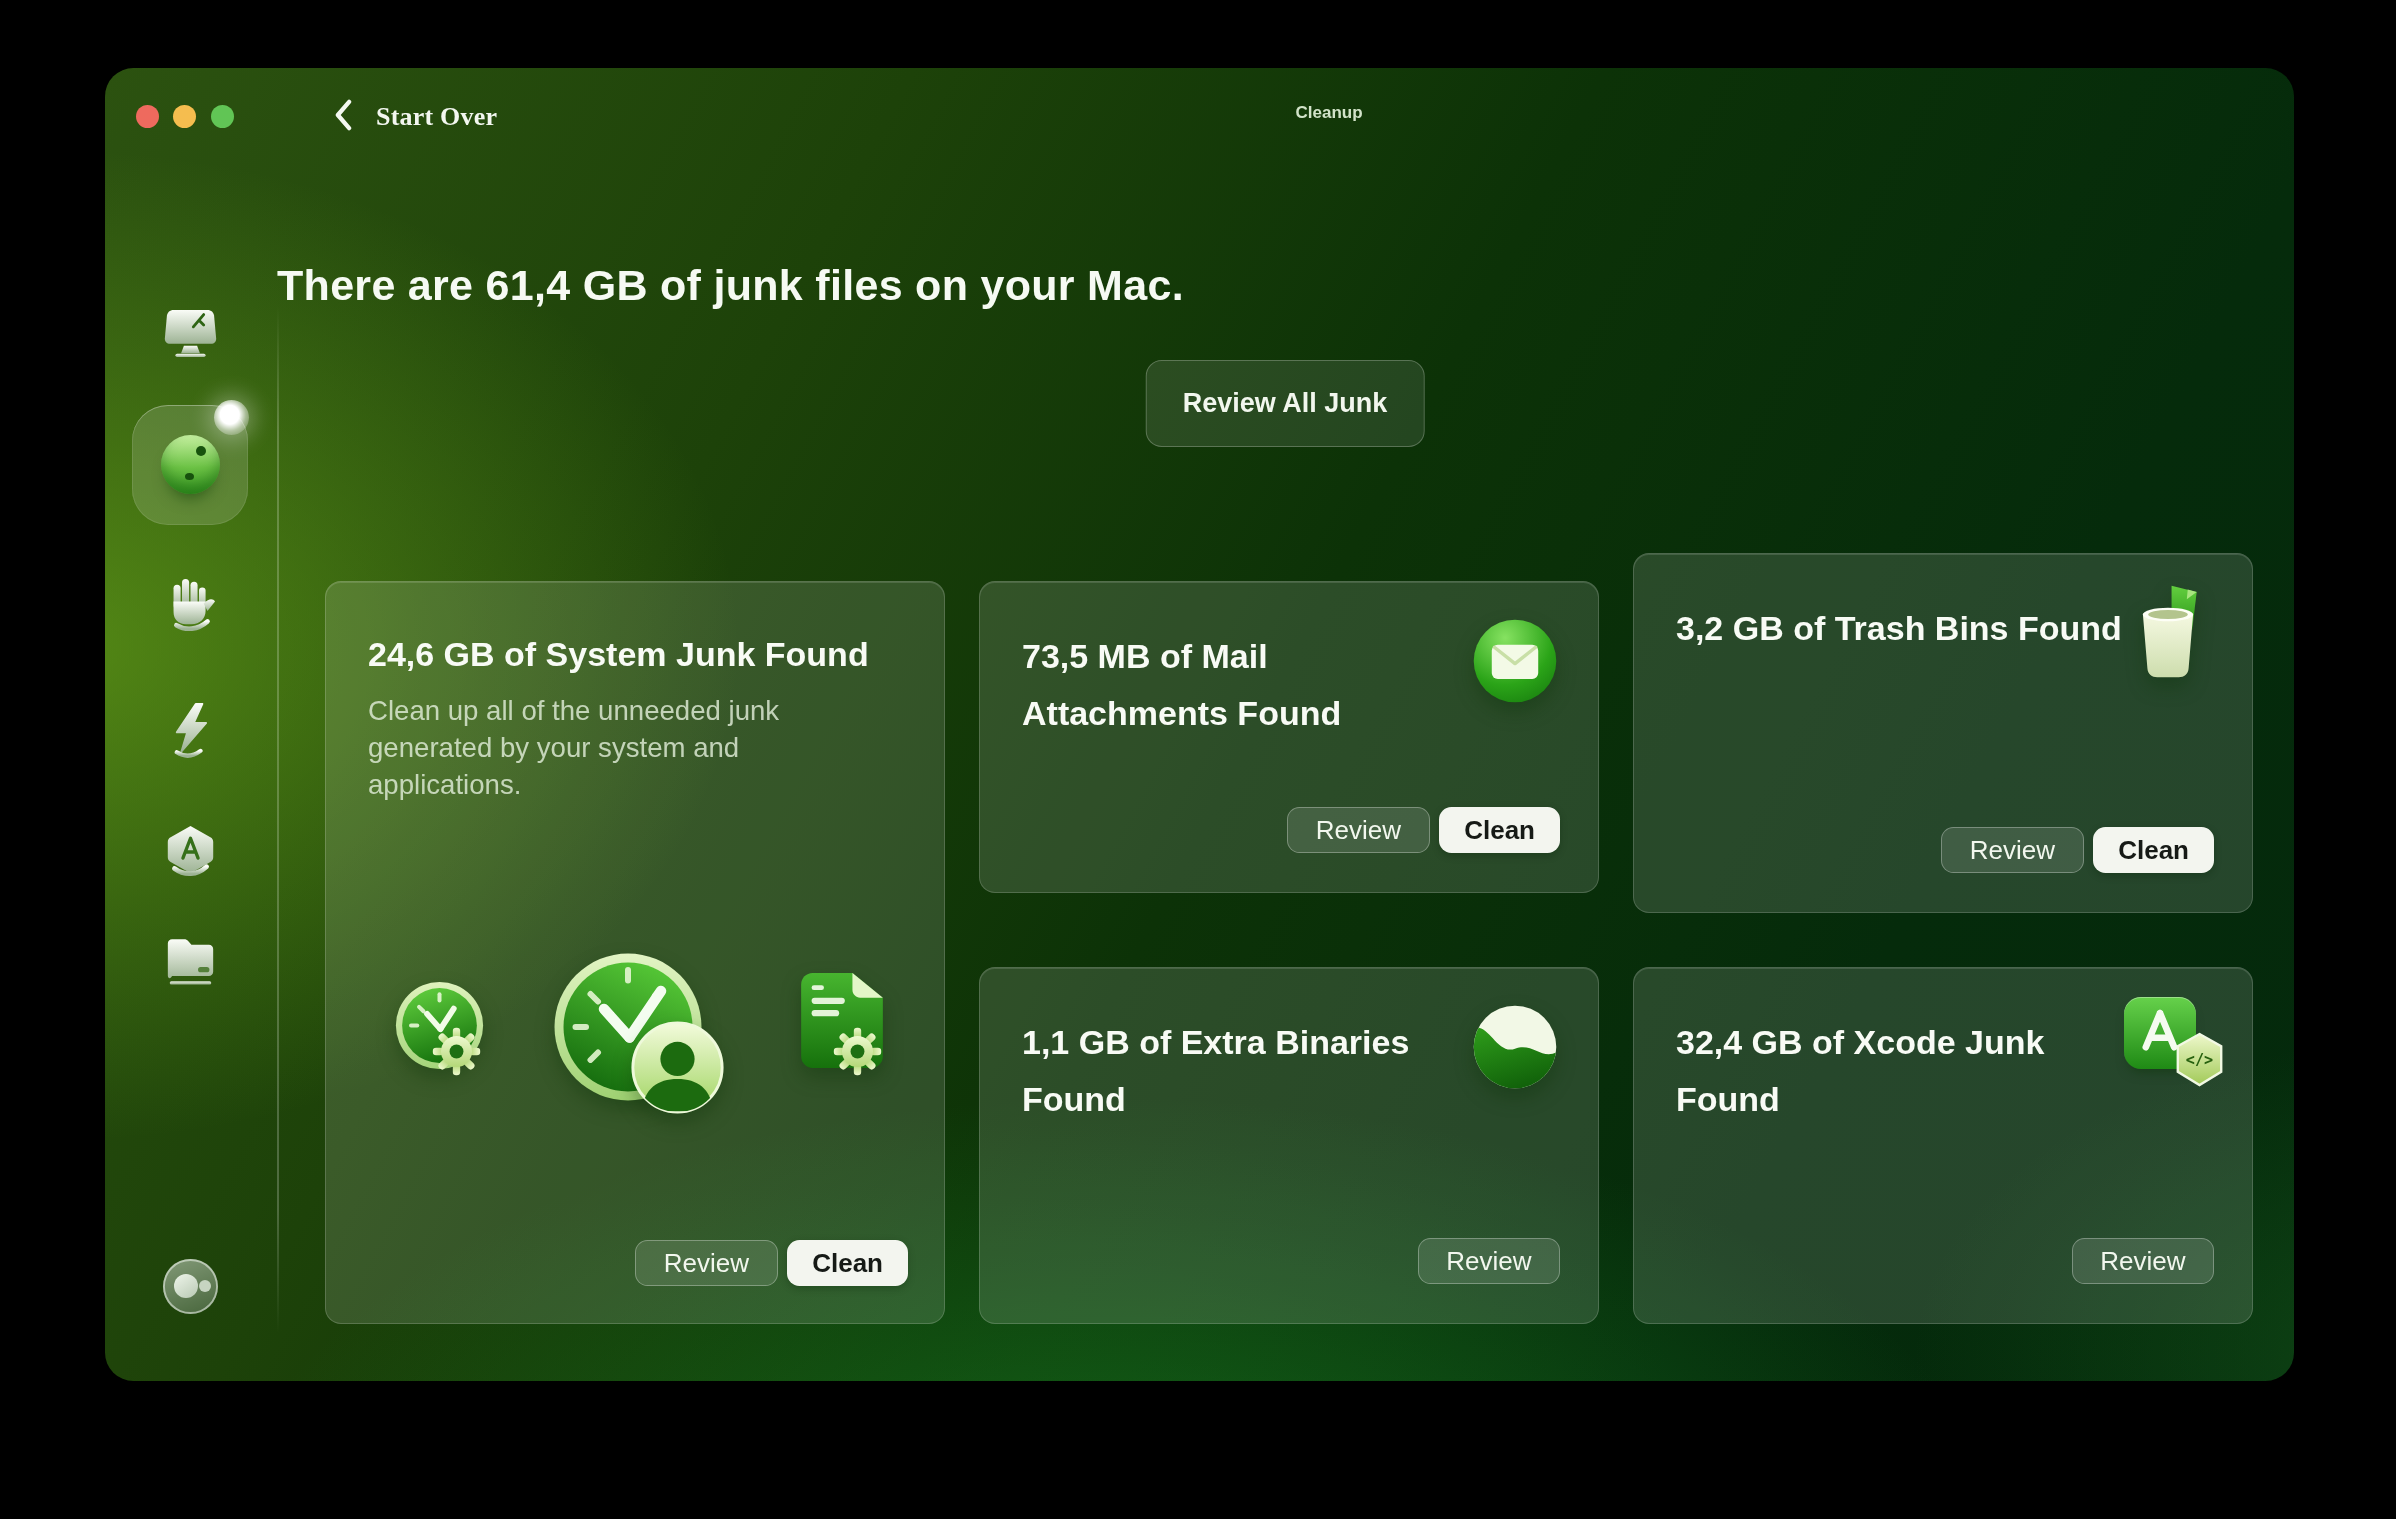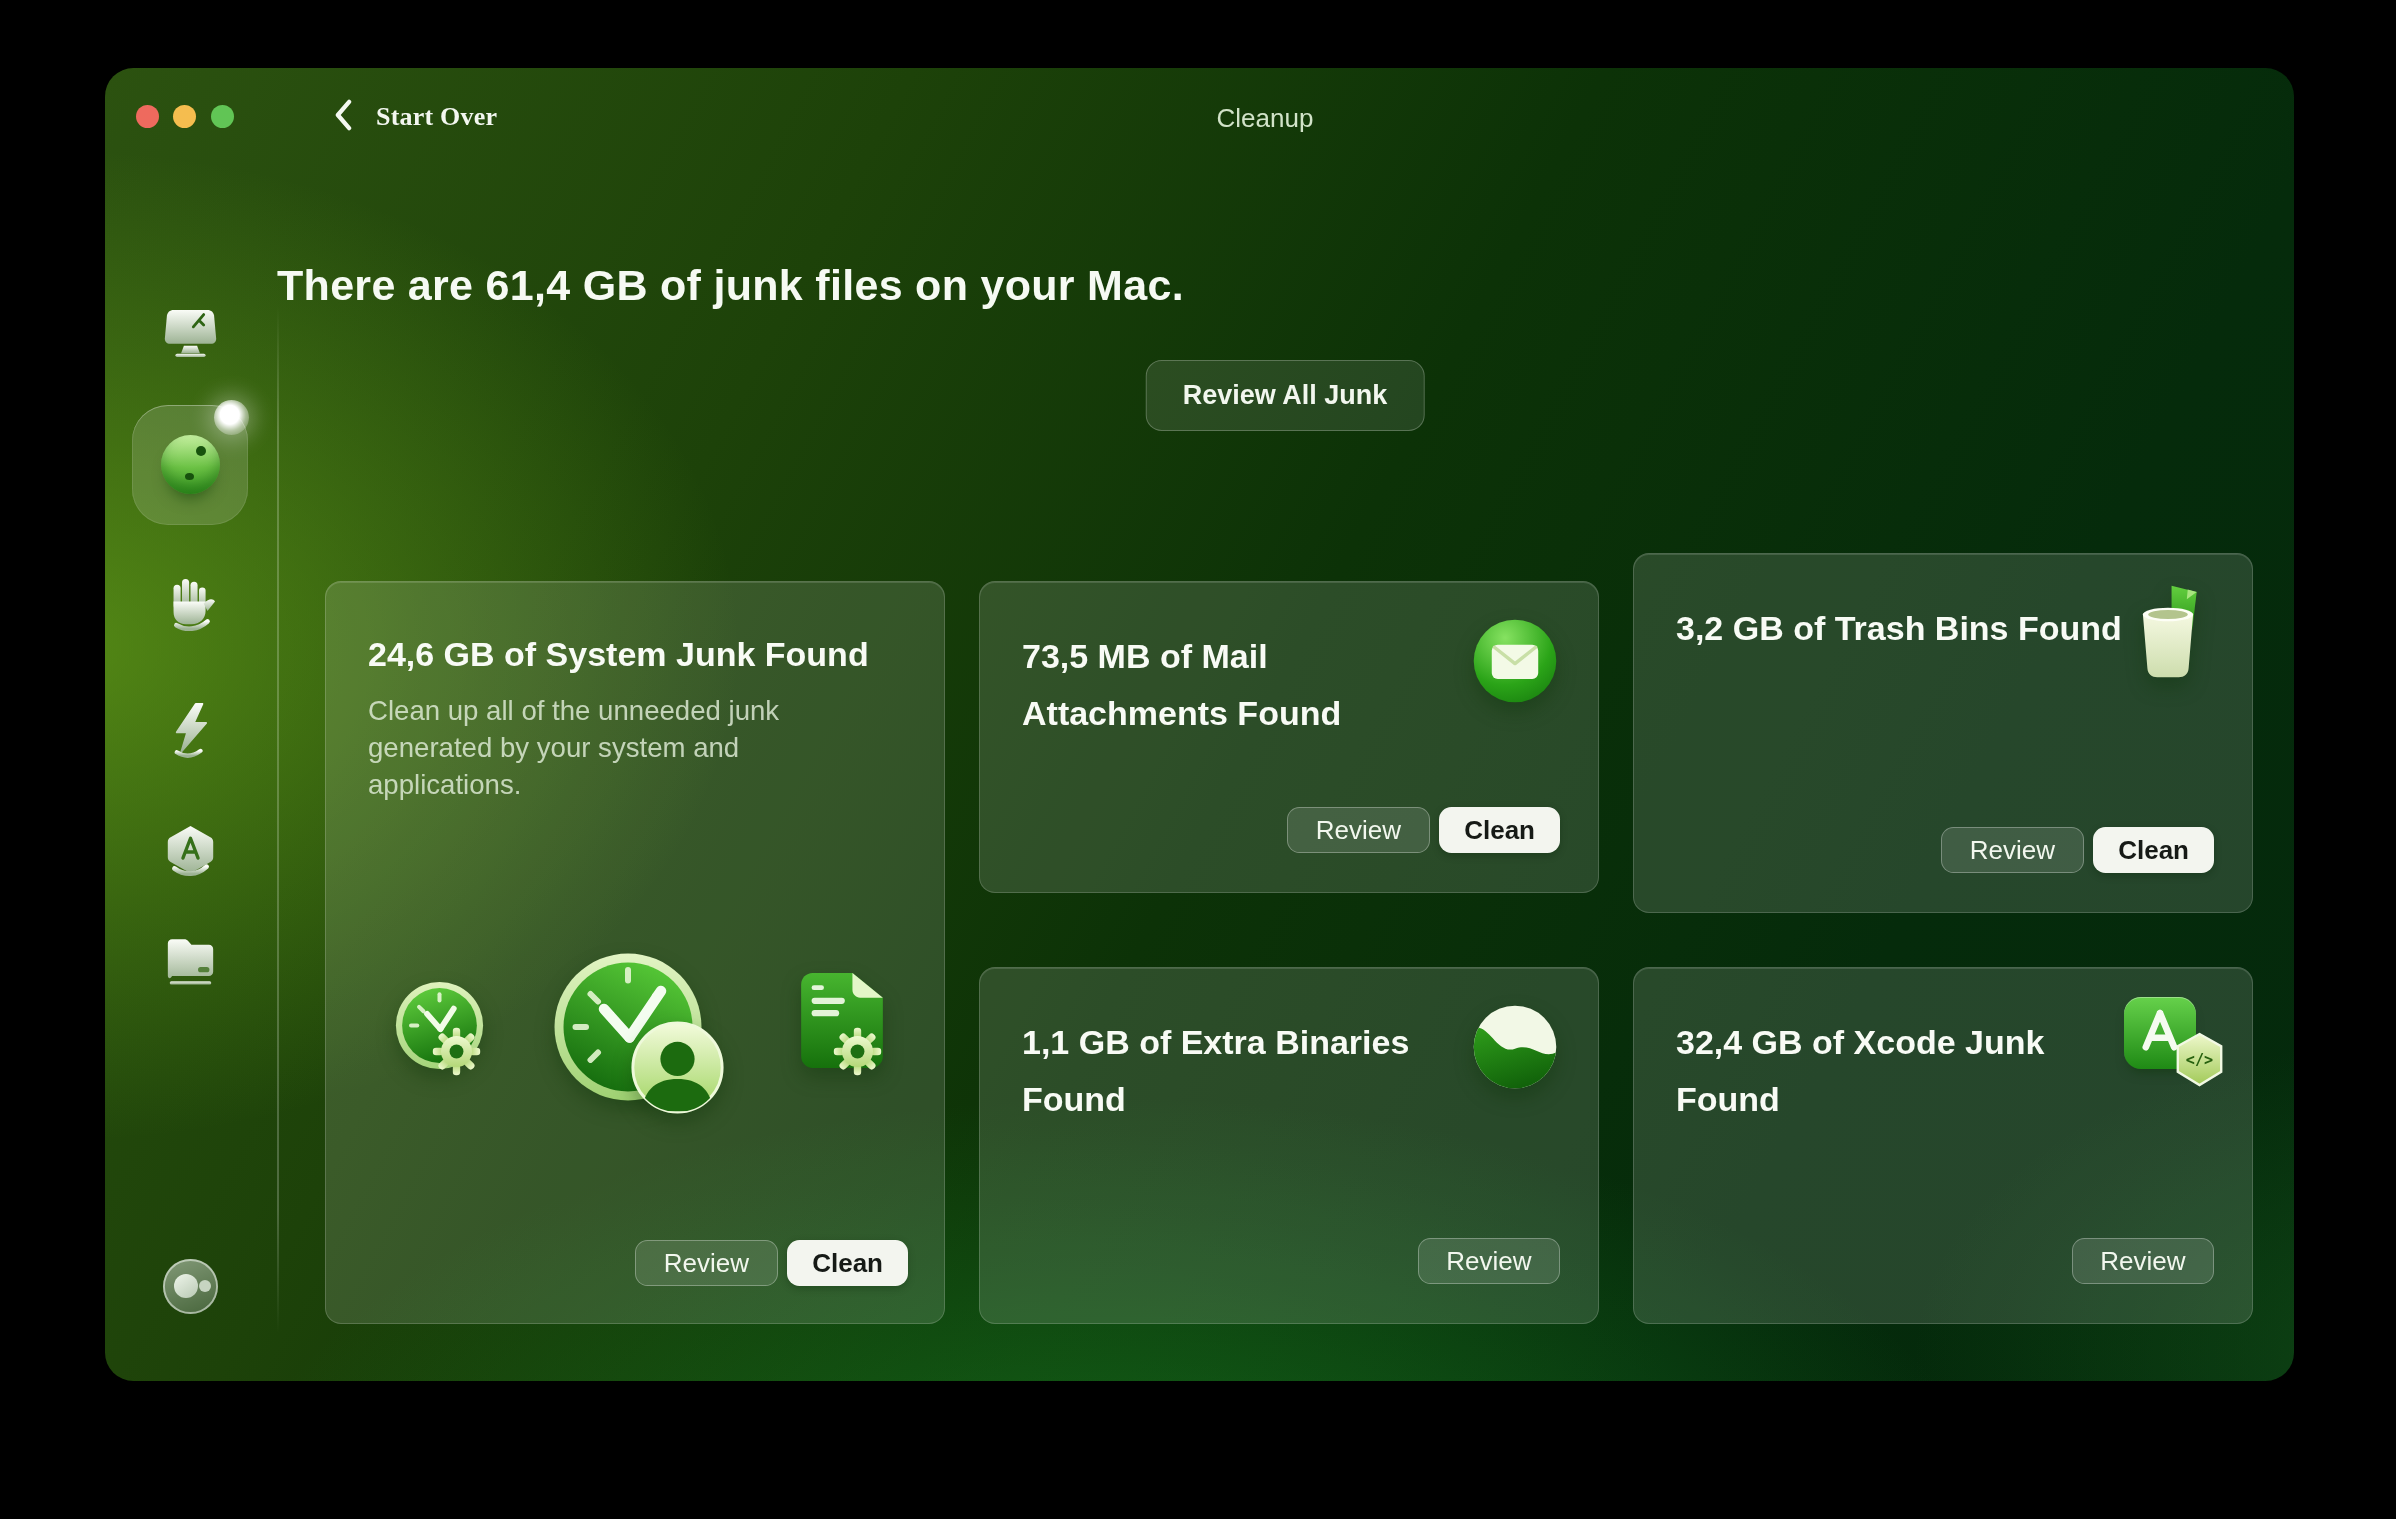--- a/index.html
+++ b/index.html
@@ -15,22 +15,22 @@
       linear-gradient(118deg, #2c5210 0%, #1d4209 28%, #0c3207 52%, #052b0b 78%, #04290c 100%);
     box-shadow:0 38px 86px rgba(0,0,0,0.8);
   }
 
   
   .traffic { position:absolute; left:31px; top:37px; display:flex; gap:14.3px; }
   .traffic span { width:23px; height:23px; border-radius:50%; display:block; }
   .back-btn { position:absolute; left:228px; top:28.5px; height:40px; display:flex;
     align-items:center; gap:23px; cursor:default;font-family:Liberation Serif, serif; }
   .back-btn .lbl { color:#f3f7f0; font-size:26px; font-weight:700; letter-spacing:0.2px; }
-  .win-title { position:absolute; left:1160px; top:35px; transform:translateX(-50%);
-    color:#d2e3c9; font-size:26px; font-weight:400; }
+  .win-title { position:absolute; left:1224px; top:35px; transform:translateX(-50%);
+    color:#d2e3c9; font-size:17px; font-weight:700; }
 
   
   .sidebar { position:absolute; left:0; top:0; width:172px; height:100%; }
   .side-divider { position:absolute; left:172px; top:238px; width:1.9px; height:1027px;
     background:linear-gradient(180deg, rgba(255,255,255,0) 0%, rgba(255,255,255,0.22) 12%,
       rgba(255,255,255,0.22) 88%, rgba(255,255,255,0) 100%); }
   .side-item { position:absolute; } 
   .side-item svg { display:block; }
   .squircle { position:absolute; left:27px; top:337px; width:116px; height:120px;
     border-radius:36px; background:rgba(255,255,255,0.15);
@@ -49,21 +49,21 @@
     box-shadow:inset 0 0 0 1.9px rgba(242,248,240,0.55); }
   .avatar-badge i { position:absolute; border-radius:50%; display:block; }
   .av-big { width:24px; height:24px; left:10.5px; top:15px;
     background:linear-gradient(145deg,#eef5ea,#b9c9b4); }
   .av-sm { width:12.4px; height:12.4px; left:36px; top:21px; background:#c6d4c1; }
 
   
   .hero-heading { position:absolute; left:172px; top:193px; width:2017px; 
     color:#f6faf3; font-size:43px; font-weight:700; letter-spacing:0.3px; }
   .review-all { position:absolute; left:1180px; top:292px; transform:translateX(-50%);
-    height:71px; padding:16px 36px; border-radius:16px; border:1.4px solid rgba(255,255,255,0.24);
+    height:87px; padding:16px 36px; border-radius:16px; border:1.4px solid rgba(255,255,255,0.24);
     background:rgba(255,255,255,0.10); color:#f2f7ee; font-size:27px; font-weight:700;
     font-family:inherit; }
 
   
   .card { position:absolute; border-radius:16px; background:rgba(255,255,255,0.135);
     border:1px solid rgba(255,255,255,0.17);
     box-shadow:inset 0 1px 0 rgba(255,255,255,0.13); }
   .card-1 { left:220px; top:513px; width:620px; height:743px; }
   .card-2 { left:874px; top:513px; width:620px; height:312px; }
   .card-3 { left:1528px; top:485px; width:620px; height:360px; }

